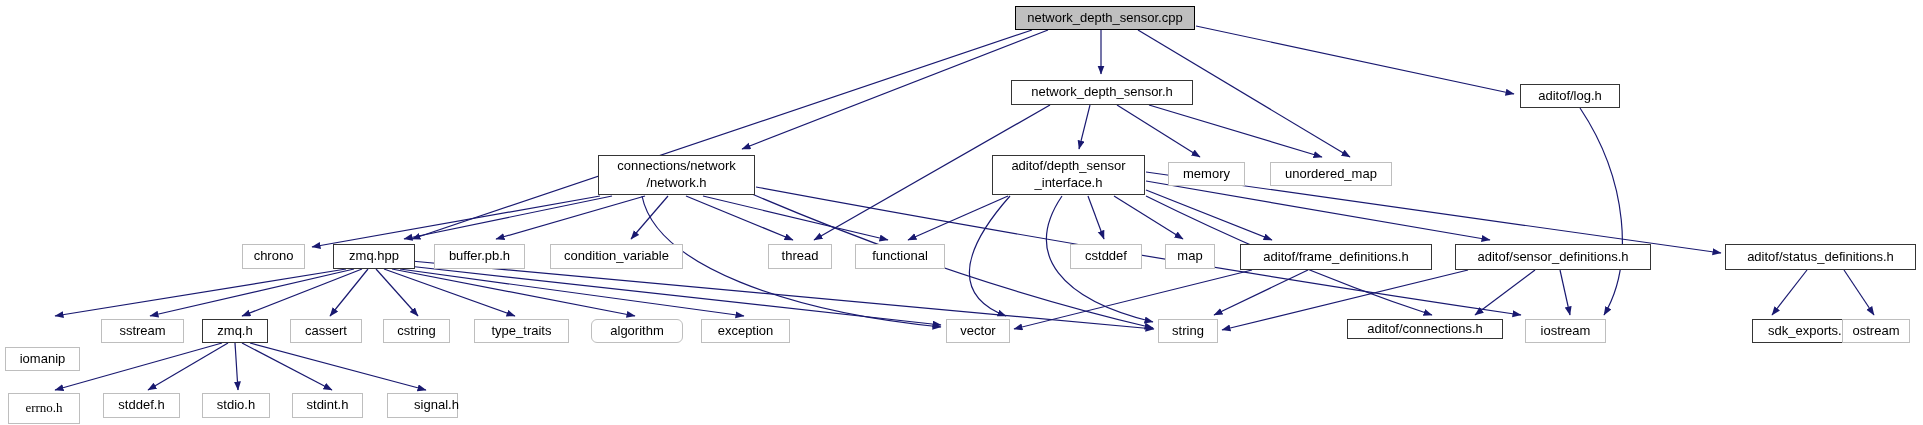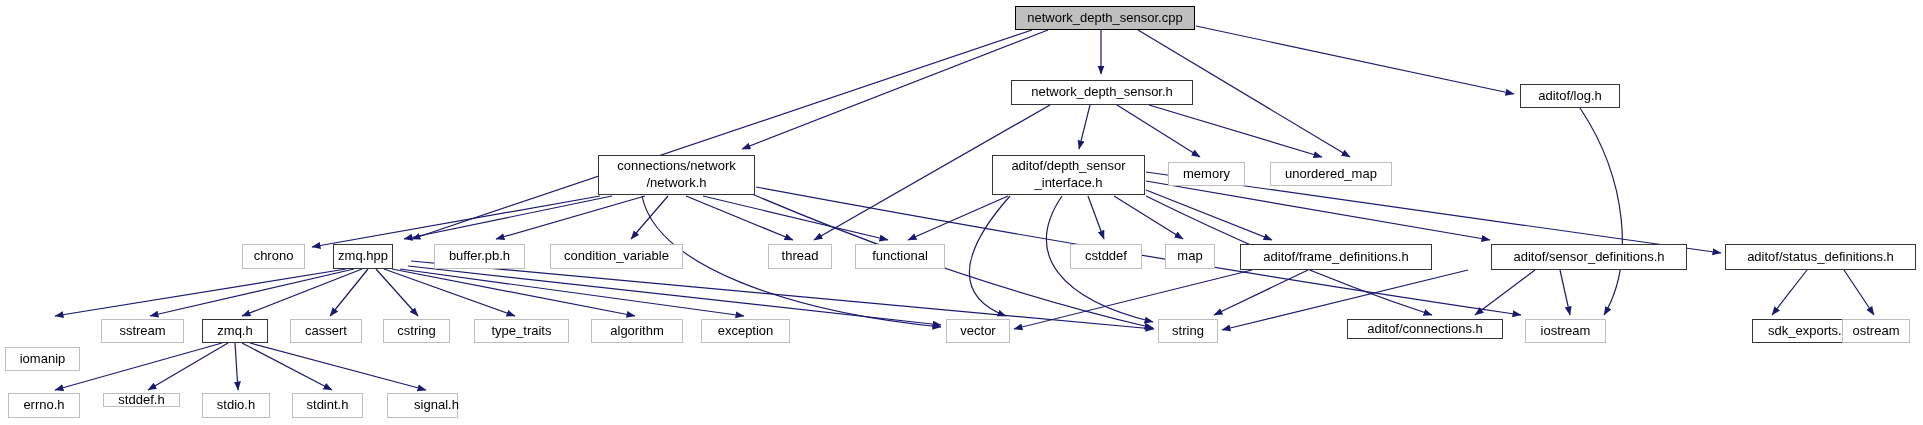--- a/index.html
+++ b/index.html
@@ -91,42 +91,42 @@
 <div class="node main" style="left: 1015px; top: 6px; width: 180px; height: 24px;">network_depth_sensor.cpp</div>
     <div class="node linked" style="left: 1011px; top: 80px; width: 182px; height: 25px;">network_depth_sensor.h</div>
     <div class="node linked" style="left: 1520px; top: 84px; width: 100px; height: 24px;">aditof/log.h</div>
     <div class="node linked" style="left: 598px; top: 155px; width: 157px; height: 40px;">connections/network
 /network.h</div>
     <div class="node linked" style="left: 992px; top: 155px; width: 153px; height: 40px;">aditof/depth_sensor
 _interface.h</div>
     <div class="node leaf" style="left: 1168px; top: 162px; width: 77px; height: 24px;">memory</div>
     <div class="node leaf" style="left: 1270px; top: 162px; width: 122px; height: 24px;">unordered_map</div>
     <div class="node leaf" style="left: 242px; top: 244px; width: 63px; height: 25px;">chrono</div>
-    <div class="node linked" style="left: 333px; top: 244px; width: 60px; height: 25px;">zmq.hpp</div>
+    <div class="node linked" style="left: 333px; top: 244px; width: 82px; height: 25px;">zmq.hpp</div>
     <div class="node leaf" style="left: 434px; top: 244px; width: 91px; height: 25px;">buffer.pb.h</div>
     <div class="node leaf" style="left: 550px; top: 244px; width: 133px; height: 25px;">condition_variable</div>
     <div class="node leaf" style="left: 768px; top: 244px; width: 64px; height: 25px;">thread</div>
     <div class="node leaf" style="left: 855px; top: 244px; width: 90px; height: 25px;">functional</div>
     <div class="node leaf" style="left: 1070px; top: 244px; width: 72px; height: 25px;">cstddef</div>
     <div class="node leaf" style="left: 1165px; top: 244px; width: 50px; height: 25px;">map</div>
     <div class="node linked" style="left: 1240px; top: 244px; width: 192px; height: 26px;">aditof/frame_definitions.h</div>
-    <div class="node linked" style="left: 1455px; top: 244px; width: 196px; height: 26px; margin-left: 36px;">aditof/sensor_definitions.h</div>
+    <div class="node linked" style="left: 1455px; top: 244px; width: 196px; height: 26px;">aditof/sensor_definitions.h</div>
     <div class="node linked" style="left: 1725px; top: 244px; width: 191px; height: 26px;">aditof/status_definitions.h</div>
     <div class="node leaf" style="left: 5px; top: 319px; width: 75px; height: 24px; margin-top: 28px;">iomanip</div>
     <div class="node leaf" style="left: 101px; top: 319px; width: 83px; height: 24px;">sstream</div>
     <div class="node linked" style="left: 202px; top: 319px; width: 66px; height: 24px;">zmq.h</div>
     <div class="node leaf" style="left: 290px; top: 319px; width: 72px; height: 24px;">cassert</div>
     <div class="node leaf" style="left: 383px; top: 319px; width: 67px; height: 24px;">cstring</div>
     <div class="node leaf" style="left: 474px; top: 319px; width: 95px; height: 24px;">type_traits</div>
-    <div class="node leaf" style="left: 591px; top: 319px; width: 92px; height: 24px;">algorithm</div>
+    <div class="node leaf" style="left: 591px; top: 319px; width: 92px; height: 24px; border-radius: 6px;">algorithm</div>
     <div class="node leaf" style="left: 701px; top: 319px; width: 89px; height: 24px;">exception</div>
     <div class="node leaf" style="left: 946px; top: 319px; width: 64px; height: 24px;">vector</div>
     <div class="node leaf" style="left: 1158px; top: 319px; width: 60px; height: 24px;">string</div>
     <div class="node linked" style="left: 1347px; top: 319px; width: 156px; height: 20px;">aditof/connections.h</div>
     <div class="node leaf" style="left: 1525px; top: 319px; width: 81px; height: 24px;">iostream</div>
     <div class="node linked" style="left: 1705px; top: 319px; width: 113px; height: 24px; margin-left: 47px;">sdk_exports.h</div>
     <div class="node leaf" style="left: 1842px; top: 319px; width: 68px; height: 24px; text-align: center;">ostream</div>
-    <div class="node leaf" style="left: 8px; top: 393px; width: 72px; height: 25px;">errno.h</div>
-    <div class="node leaf" style="left: 103px; top: 393px; width: 77px; height: 14px;">stddef.h</div>
+    <div class="node leaf" style="left: 8px; top: 393px; width: 72px; height: 31px; font-family: Liberation Serif, serif;">errno.h</div>
+    <div class="node leaf" style="left: 103px; top: 393px; width: 77px; height: 25px;">stddef.h</div>
     <div class="node leaf" style="left: 202px; top: 393px; width: 68px; height: 25px;">stdio.h</div>
     <div class="node leaf" style="left: 292px; top: 393px; width: 71px; height: 25px;">stdint.h</div>
     <div class="node leaf" style="left: 387px; top: 393px; width: 71px; height: 25px; padding-left: 28px;">signal.h</div>
   </div>
 
 </body></html>

